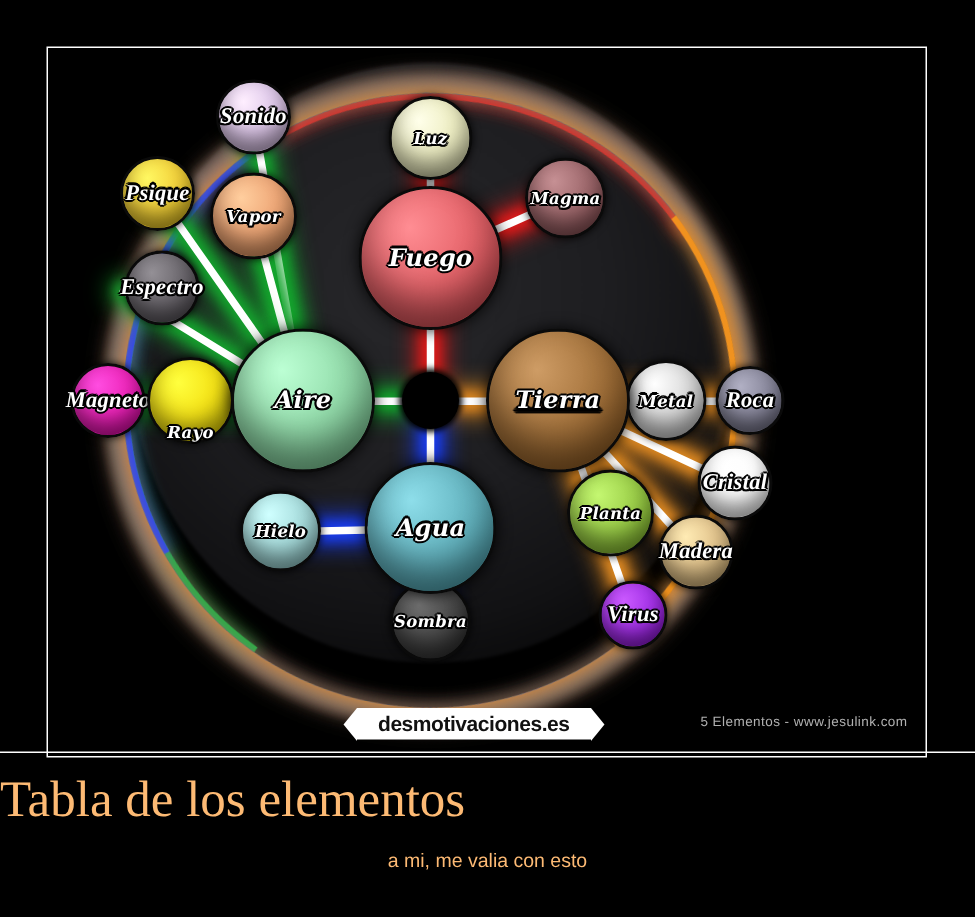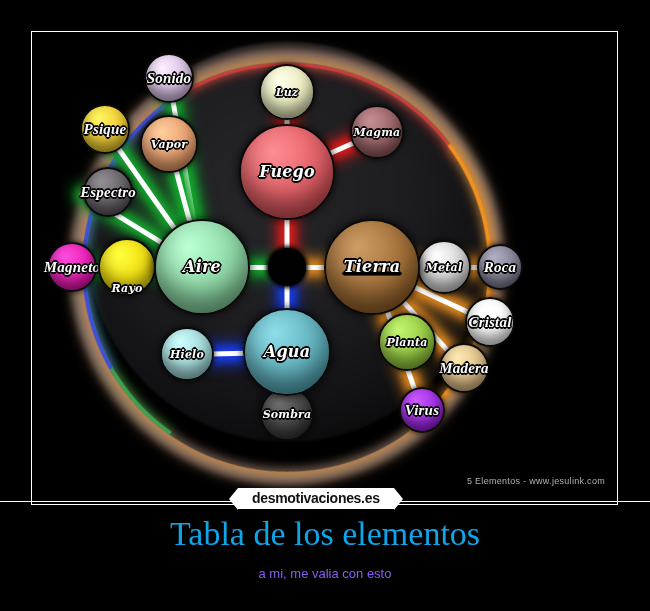--- a/index.html
+++ b/index.html
@@ -41,34 +41,34 @@
          transform-origin:0 50%;z-index:3;}
 
   
   .arc{position:absolute;border-style:solid;border-color:transparent;border-radius:50%;
        box-sizing:border-box;z-index:2;}
 
   
   #credit{position:absolute;right:12px;bottom:18px;color:#cfcfcf;font-size:9px;
           font-family:"Liberation Sans",sans-serif;letter-spacing:.3px;opacity:.85;}
 
-  #wm{position:absolute;left:238px;top:488px;z-index:20;text-decoration:underline;}
+  #wm{position:absolute;left:238px;top:472px;z-index:20;text-decoration:underline;}
   #wm .tag{position:relative;display:inline-block;background:#ffffff;color:#111;
        font-family:"Liberation Sans",sans-serif;font-weight:bold;font-size:14px;
        padding:2px 14px 3px 14px;letter-spacing:-.3px;}
   #wm .tag:before,#wm .tag:after{content:"";position:absolute;top:0;width:0;height:0;
        border-top:11px solid transparent;border-bottom:11px solid transparent;}
   #wm .tag:before{left:-9px;border-right:9px solid #ffffff;}
   #wm .tag:after{right:-9px;border-left:9px solid #ffffff;}
   #wmline{position:absolute;left:0;top:501px;width:650px;height:1px;background:#ffffff;z-index:15;}
 
-  #title{position:absolute;left:0;top:516px;width:650px;text-align:center;
-         color:#0ea5e9;font-family:"Liberation Serif",serif;font-size:34px;line-height:1.05;}
+  #title{position:absolute;left:0;top:516px;width:650px;
+         color:#fdba74;font-family:"Liberation Serif",serif;font-size:34px;line-height:1.05;}
   #subtitle{position:absolute;left:0;top:566px;width:650px;text-align:center;
-         color:#8b5cf6;font-family:"Liberation Sans",sans-serif;font-size:13px;}
+         color:#fdba74;font-family:"Liberation Sans",sans-serif;font-size:13px;}
 </style>
 </head>
 <body>
 
 <div id="poster">
 
   <div id="frame">
     <div id="canvas">
       <div id="disc"></div>
       <div id="arcs-layer">

